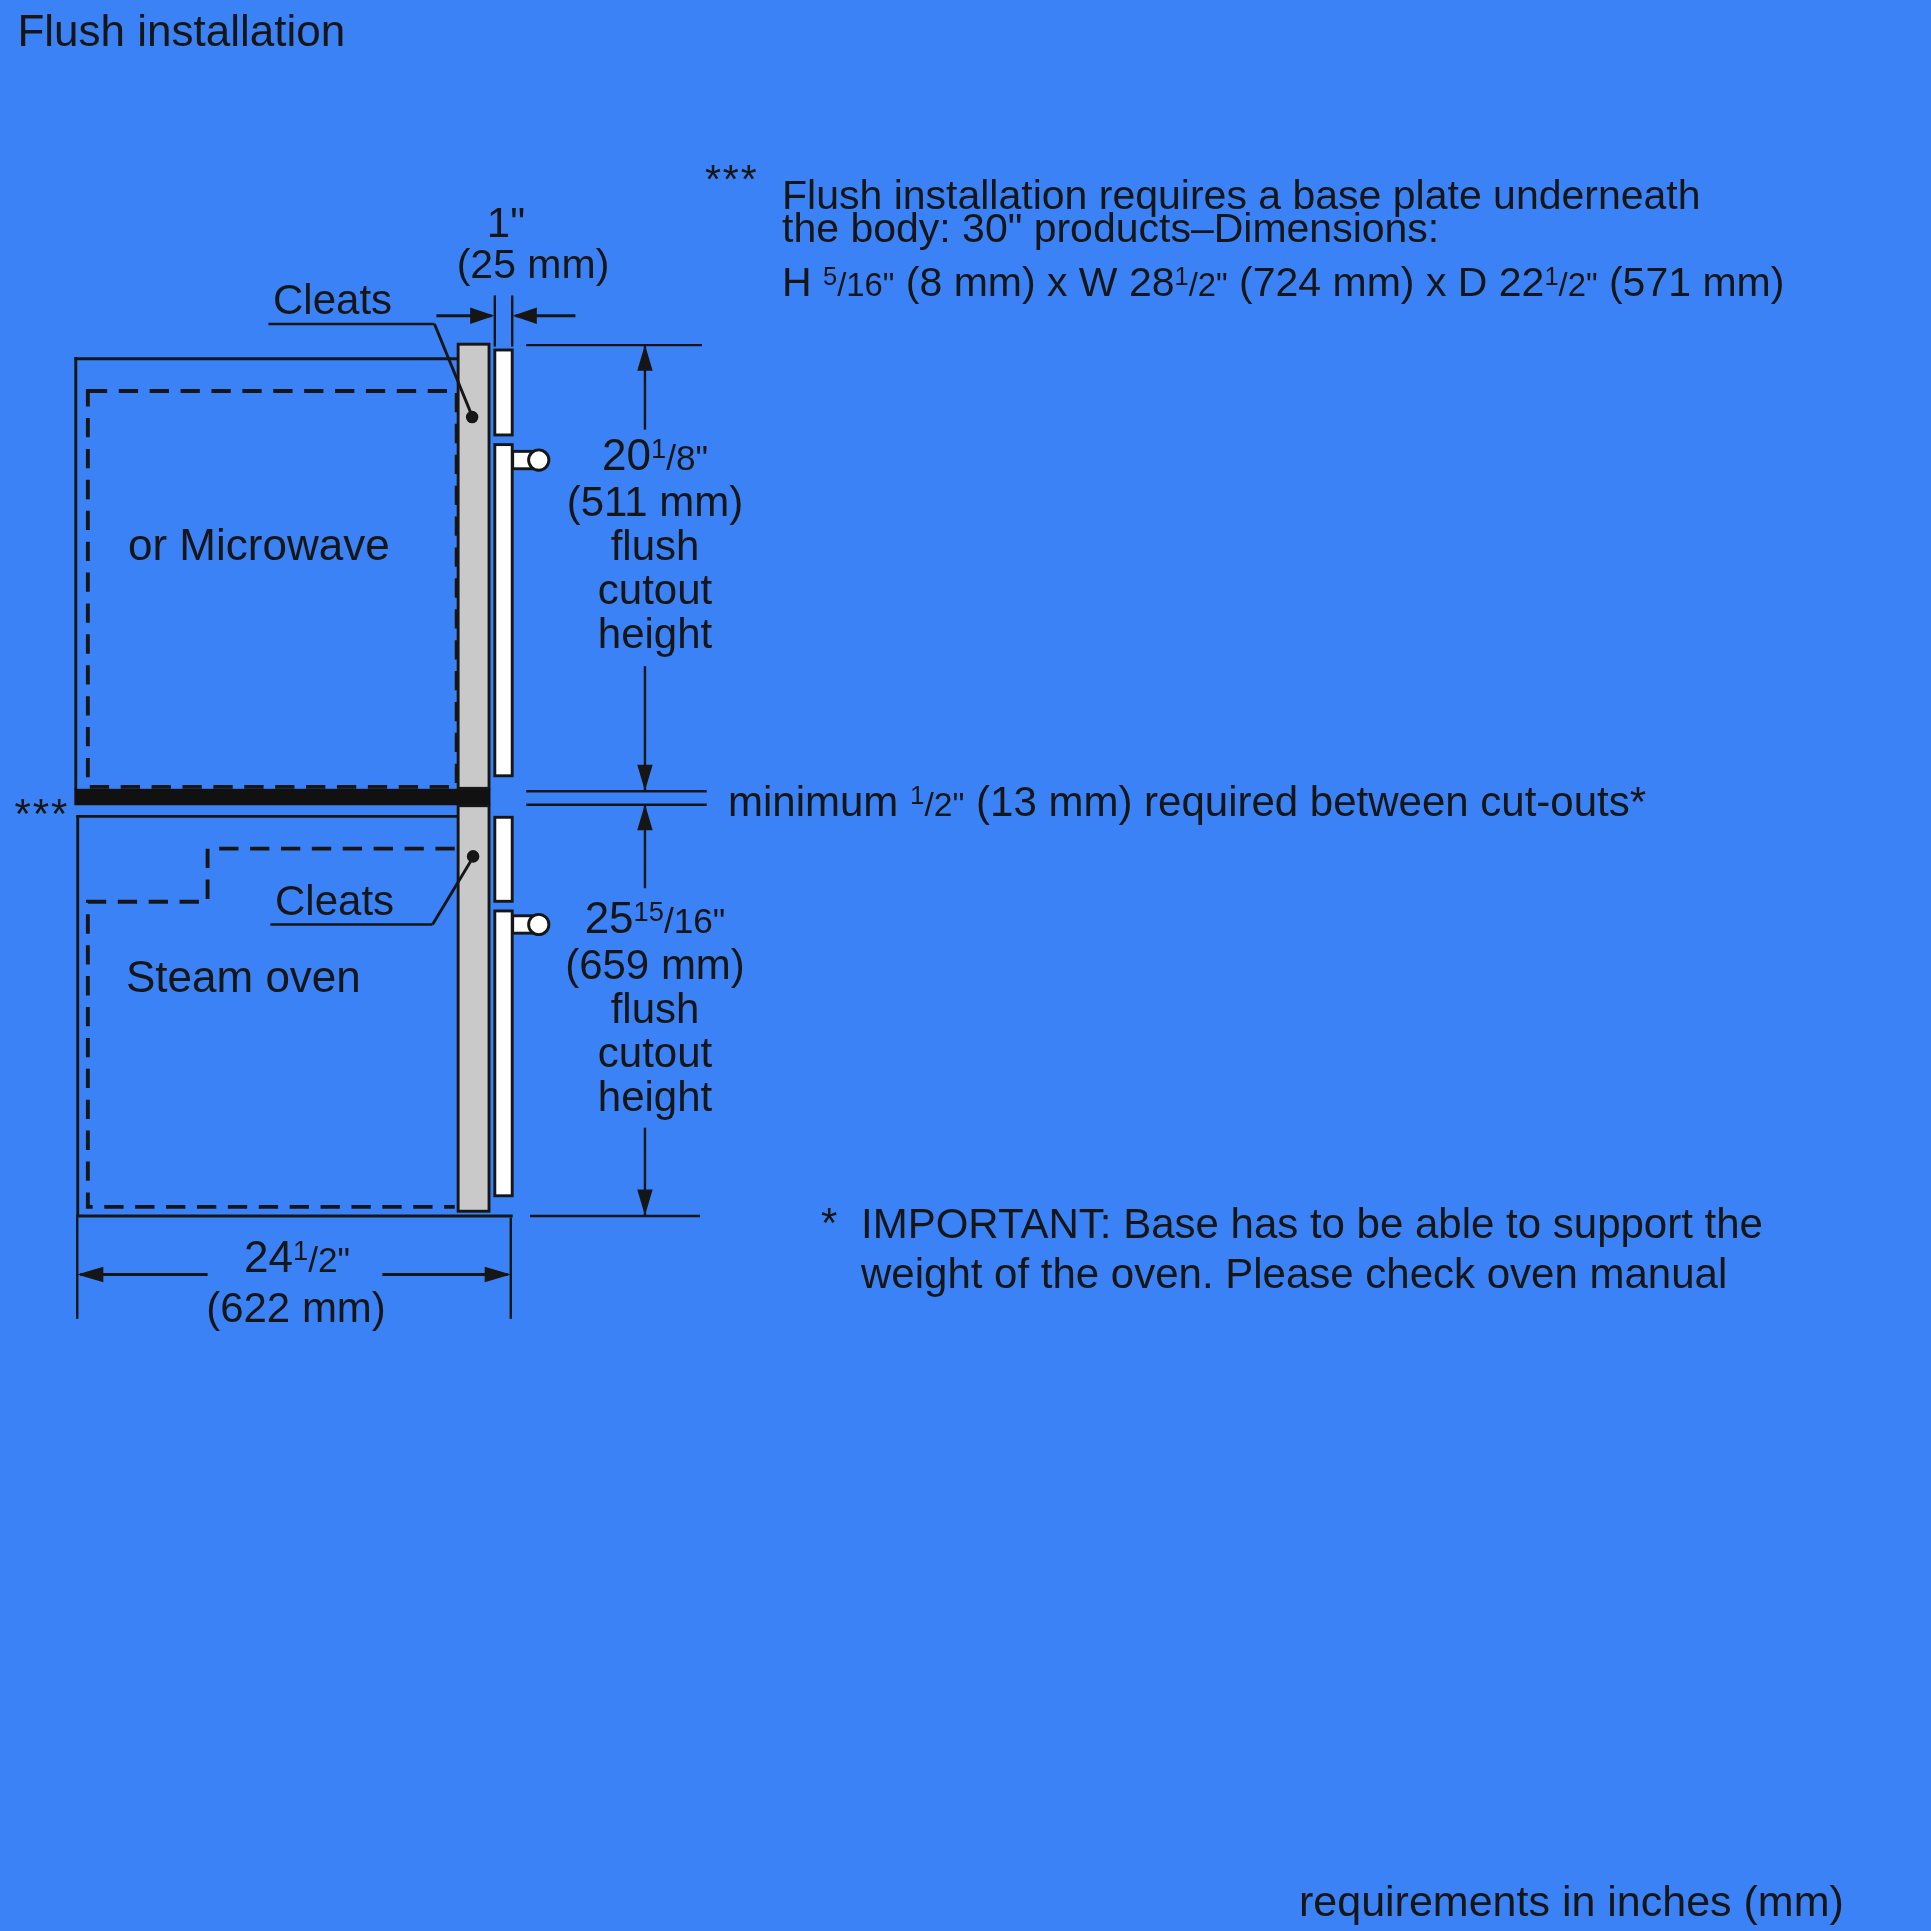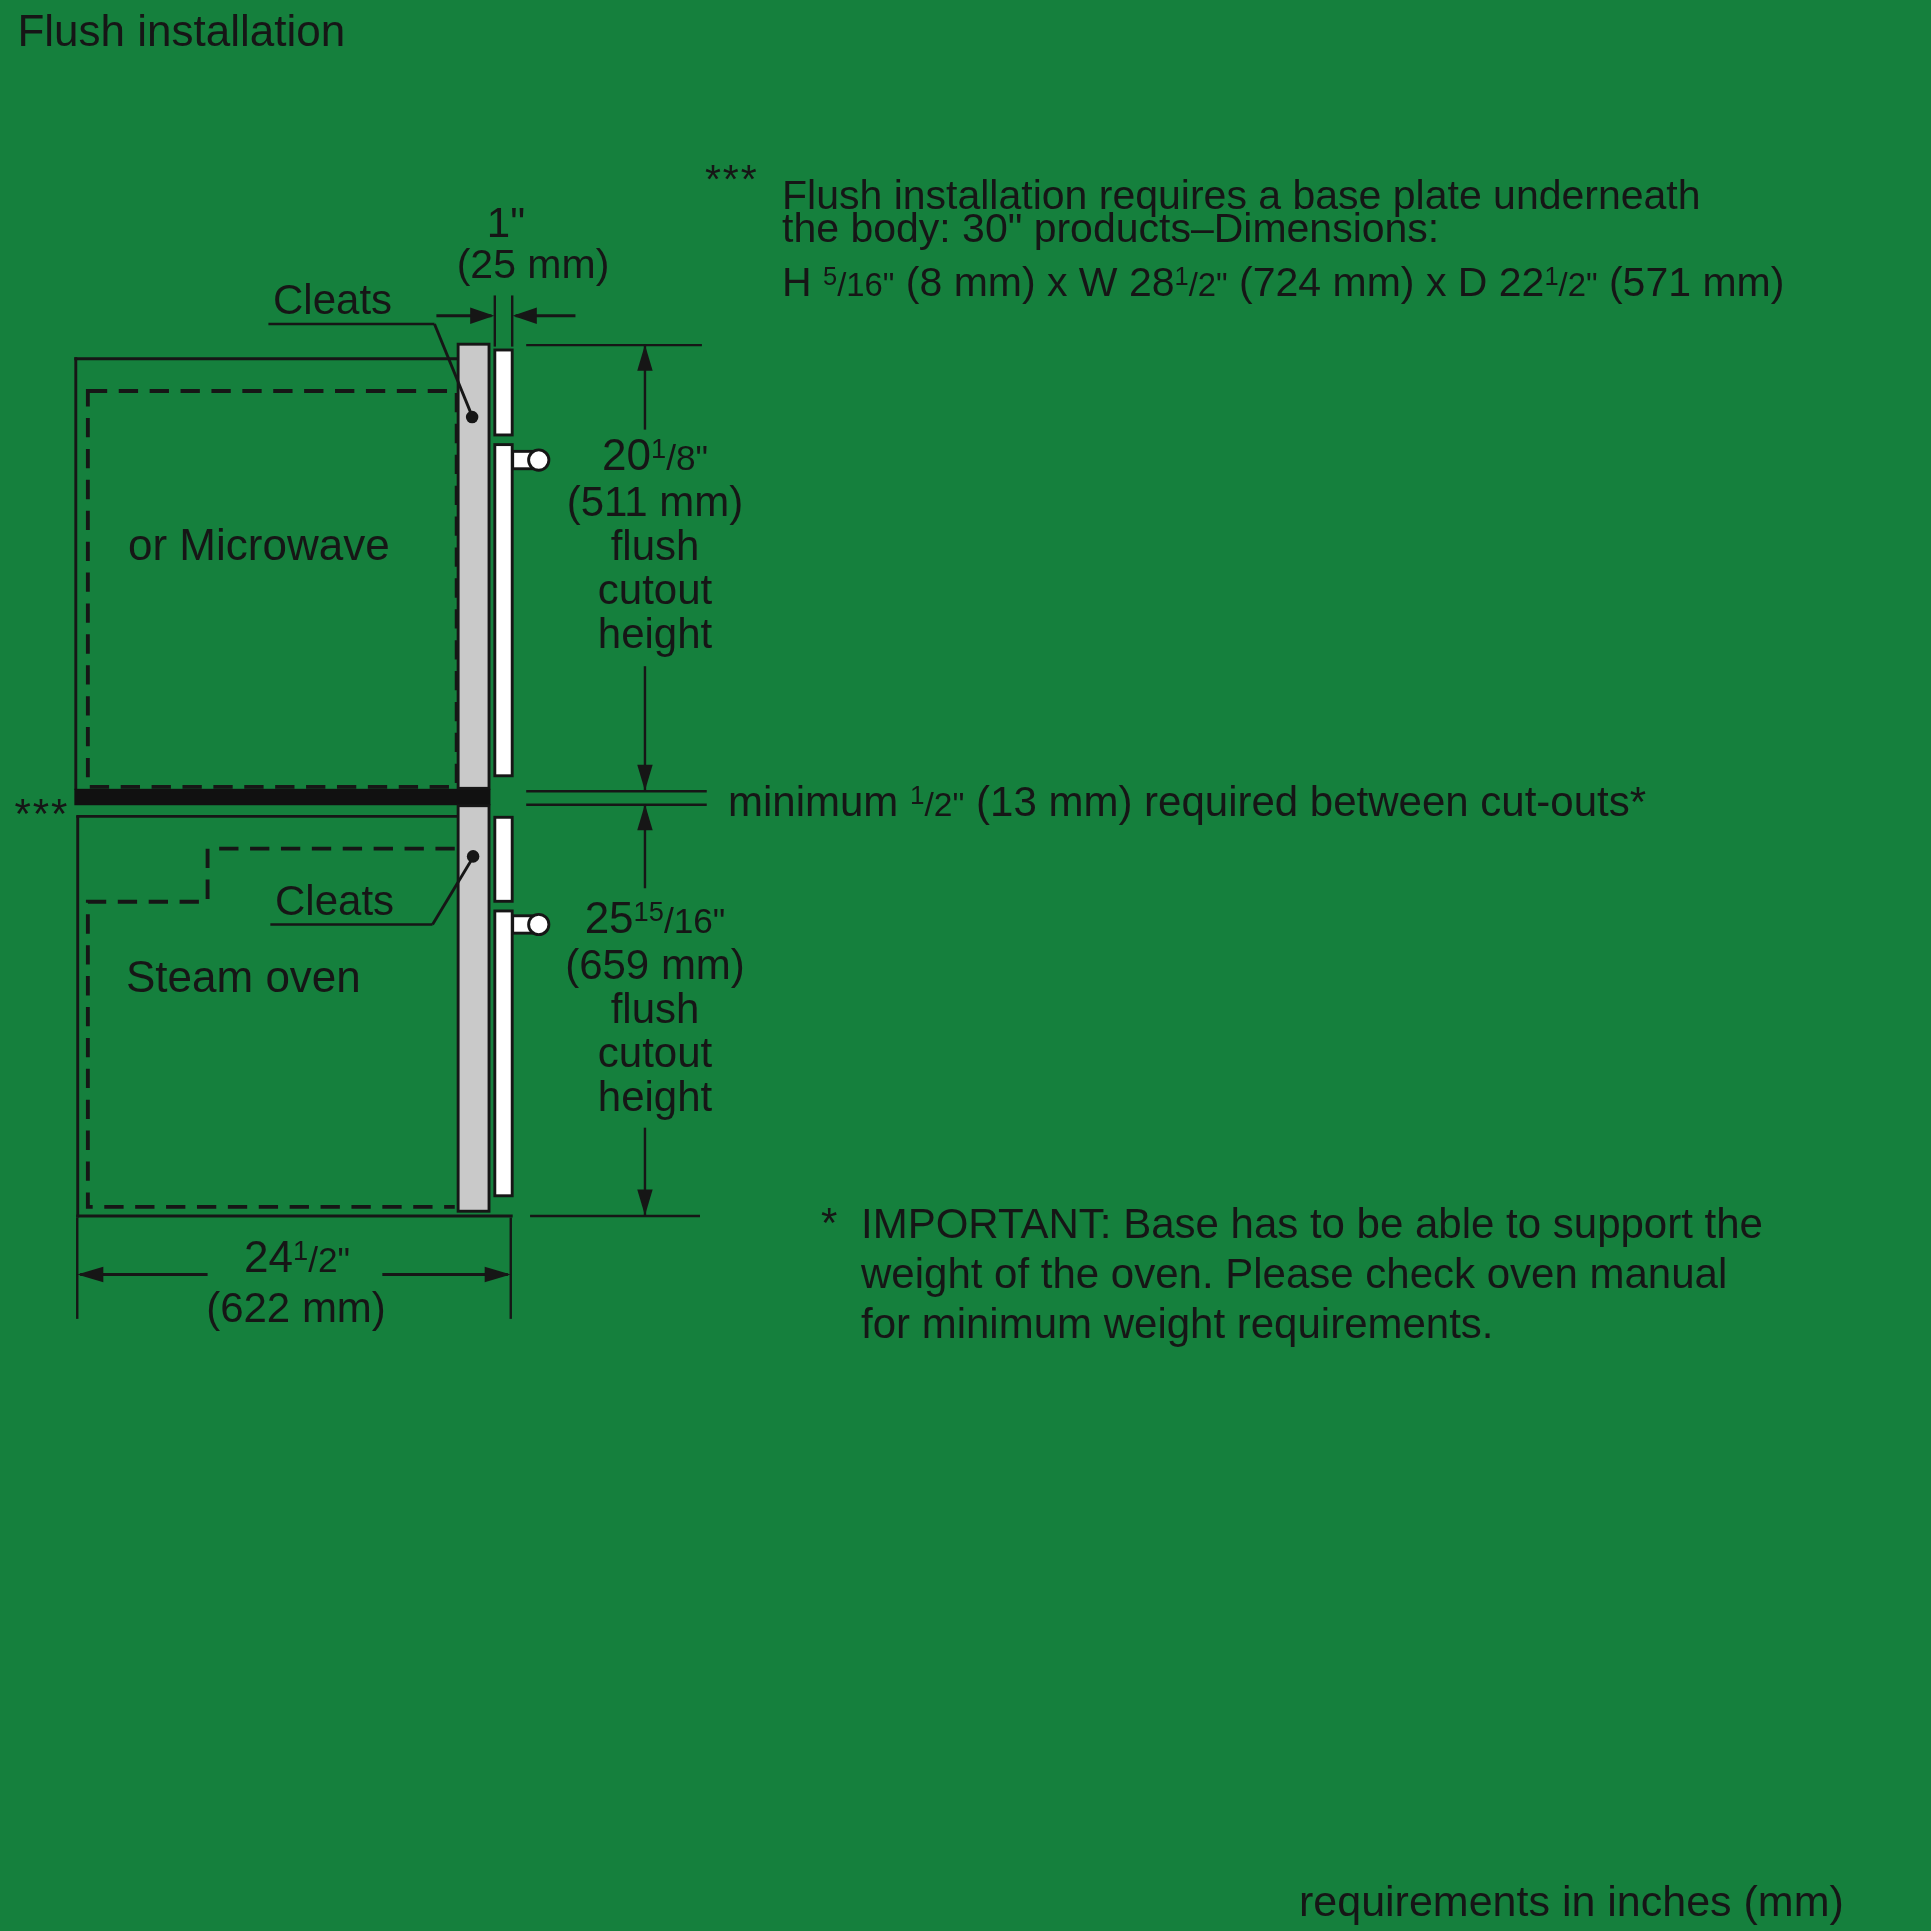--- a/index.html
+++ b/index.html
@@ -1,17 +1,17 @@
 <!DOCTYPE html>
 <html><head>
 <meta charset="utf-8">
 <style>
   html,body { margin:0; padding:0; background:#ffffff; }
   #canvas {
-    position:relative; width:1931px; height:1931px; background:#15803d;
+    position:relative; width:1931px; height:1931px; background:#3b82f6;
     font-family:"Liberation Sans","DejaVu Sans",sans-serif;
     color:#161616; overflow:hidden;
   }
   #linework { position:absolute; left:0; top:0; z-index:1; }
   .txt { position:absolute; z-index:2; white-space:nowrap; color:#161616; }
   .ctr { transform:translateX(-50%); text-align:center; }
   .fs46 { font-size:44px; }
   .fs45 { font-size:43px; }
   .fs44 { font-size:42px; }
   .fs43 { font-size:42px; }
@@ -139,19 +139,18 @@
 
   <div class="txt ctr fs46" style="left:297px; top:1232px;">
     <span>24</span><span class="fnum">1</span><span class="fden">/2"</span>
   </div>
   <div class="txt ctr fs44" style="left:296px; top:1284px;">(622 mm)</div>
 
   <div class="txt fs44" style="left:821px; top:1199px;">*</div>
   <div class="txt fs44 impblock" style="left:861px; top:1199px;">
     <div>IMPORTANT: Base has to be able to support the</div>
     <div>weight of the oven. Please check oven manual</div>
-    <div>for minimum weight requirements.</div>
   </div>
 
   <div class="txt fs45" style="left:1299px; top:1877px;">requirements in inches (mm)</div>
 
 </div>
 
 
 </body></html>

